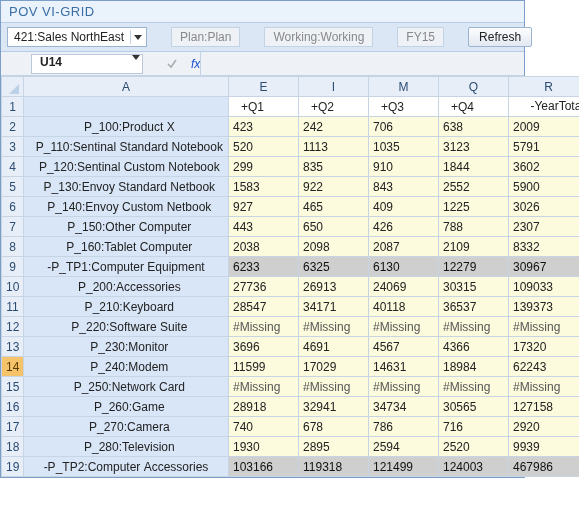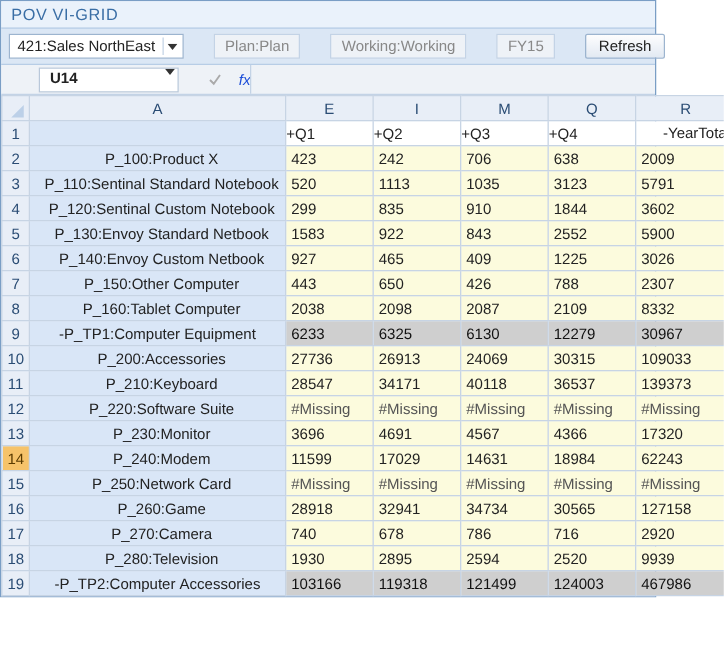--- a/index.html
+++ b/index.html
@@ -131,21 +131,21 @@
     background: #f6c36a;
     color: #5a3b00;
     margin-left: 36px;
   }
   .col-A { width: 205px; }
   .col-N { width: 70px; text-align: right; }
   .col-R { width: 80px; text-align: right; }
 
   .row-period td, .row-period th { height: 56px; vertical-align: middle;}
   .row-period .colA { background:#d9e6f7; }
-  .row-period .colN { background:#fff; color:#222; text-align:left; padding-left: 0;}
+  .row-period .colN { background:#fff; color:#222; text-align:left; padding-left: 12px;}
   .row-period .yeartot { vertical-align: top; text-align: right; padding-right:4px;}
 
   tr.data .colA { background: #d9e6f7; text-align: center; }
   tr.data .colN { background: #fcfbdd; }
   tr.data.total .colA { background: #d9e6f7; }
   tr.data.total .colN { background: #cfcfcf; color:#111; }
   tr.data .miss { color: #555; }
 
   .corner-tri {
     position: relative; display:block; width:100%; height:100%;

